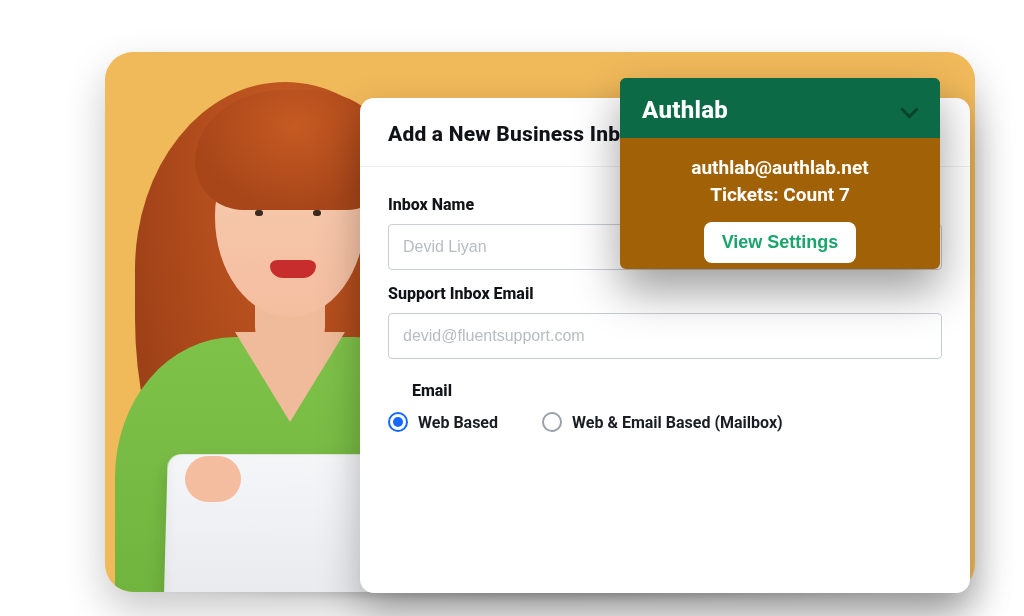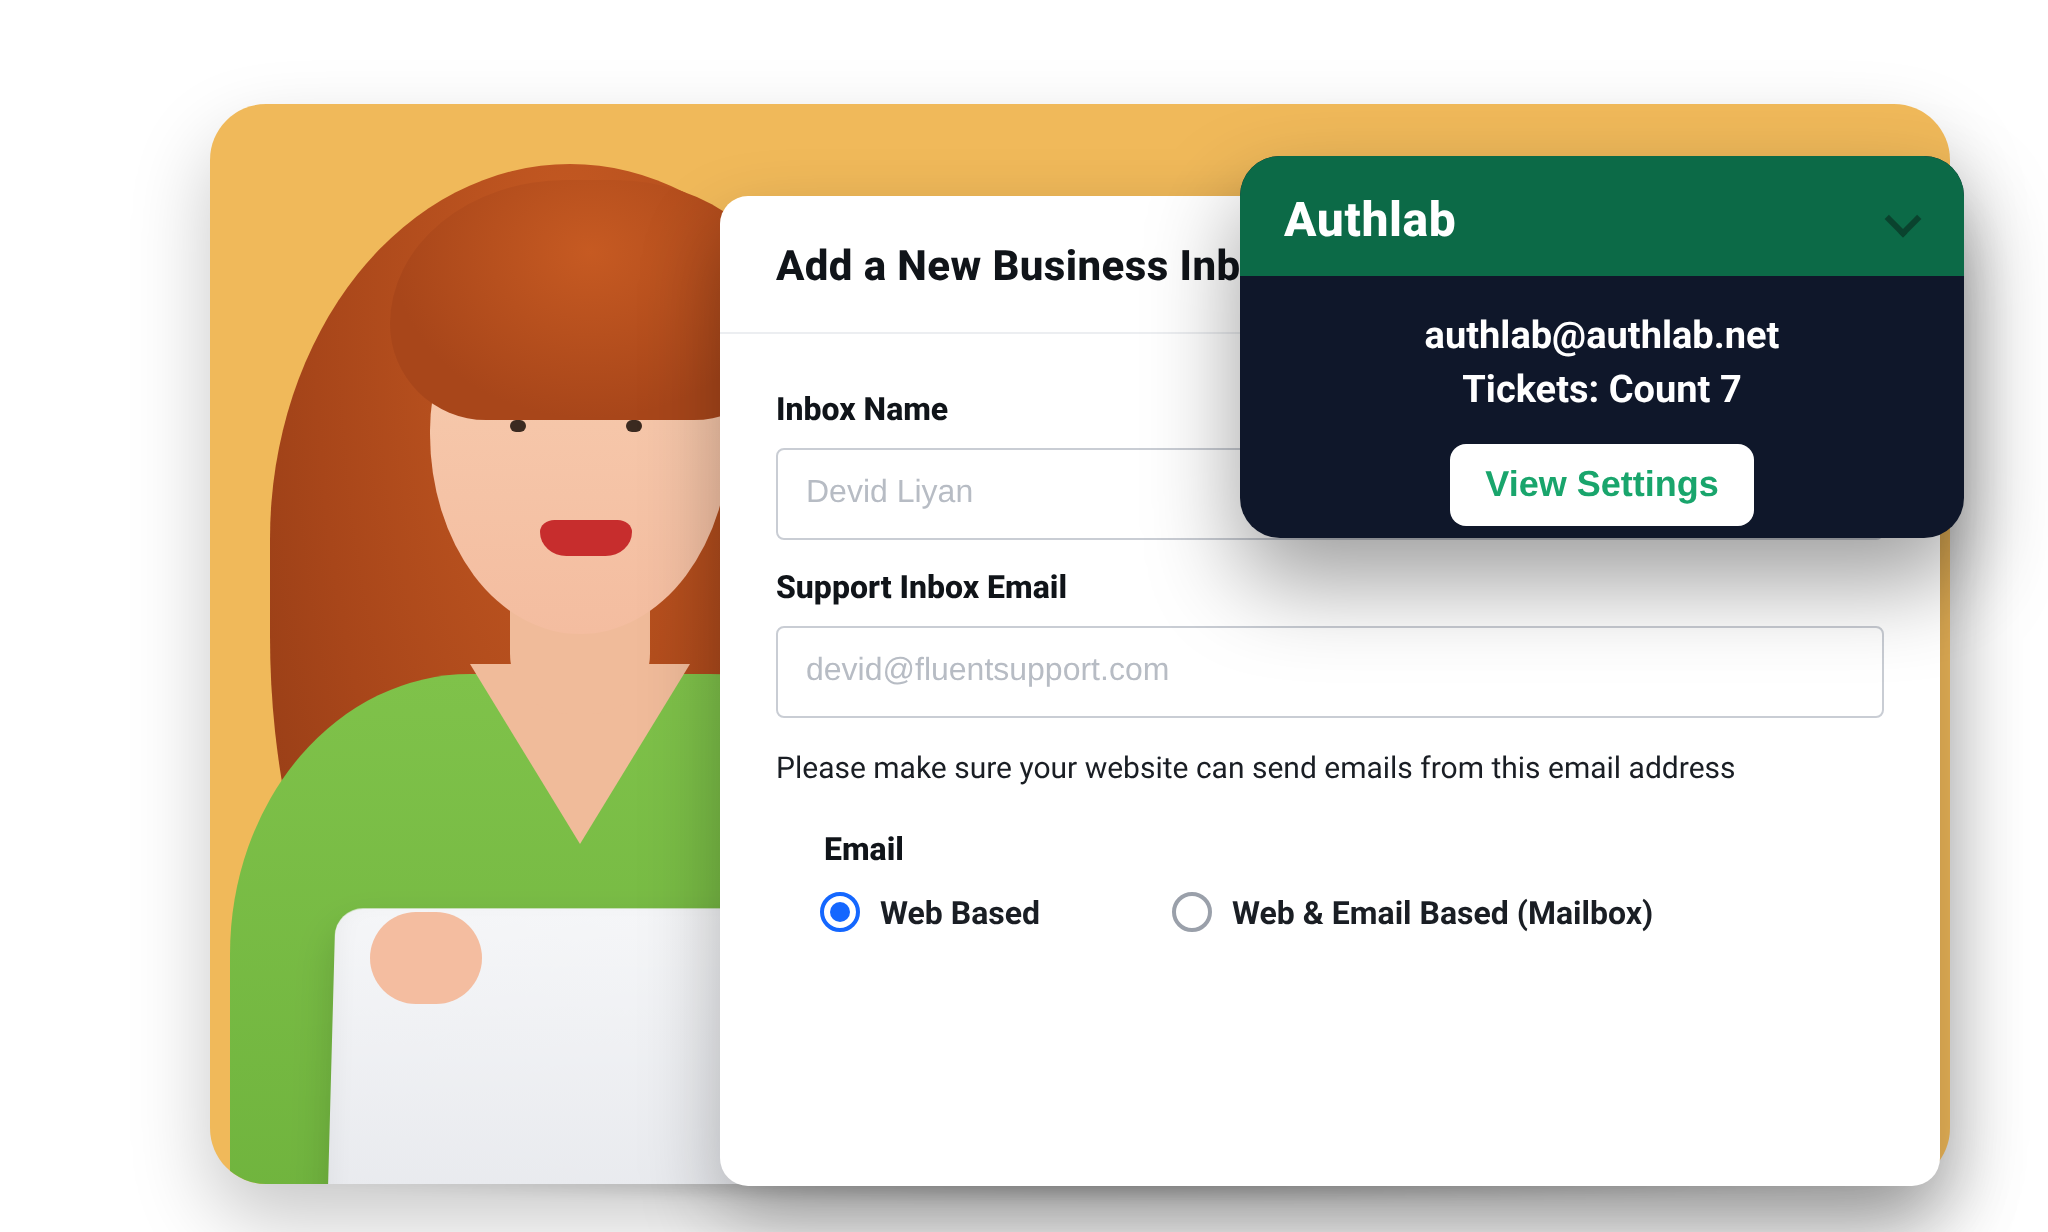--- a/index.html
+++ b/index.html
@@ -134,43 +134,42 @@
   .radio-row {
     display:flex;
     gap: 44px;
     align-items:center;
     margin-top: 12px;
   }
   .radio {
     display:flex; align-items:center; gap:10px;
     font-size:16px; font-weight:700; color:#1a1e24;
     cursor:pointer;
-    margin-left:22px;
   }
   .radio-dot {
     width:20px; height:20px; border-radius:50%;
     border:2px solid #9aa0aa; position:relative; flex:0 0 auto;
     background:#fff;
   }
   .radio-dot.selected {
     border-color:#1467ff;
   }
   .radio-dot.selected::after{
     content:""; position:absolute; inset:3px;
     background:#1467ff; border-radius:50%;
   }
 
   
   .overlay-card {
     position:absolute;
     left: 620px;
     top: 78px;
-    width: 362px;
-    background:#0f172a;
-    border-radius: 20px;
+    width: 320px;
+    background:#a16207;
+    border-radius: 6px;
     box-shadow: 0 22px 46px rgba(0,0,0,0.38);
     color:#fff;
     overflow:hidden;
   }
   .overlay-header{
     display:flex; align-items:center; justify-content:space-between;
     padding: 18px 22px 14px 22px;
     background:#0c6a47;
   }
   .overlay-title{
@@ -242,21 +241,20 @@
     <div class="form-header">
       <div class="form-title">Add a New Business Inbox</div>
     </div>
     <div class="form-body">
       <div class="field-label">Inbox Name</div>
       <input class="text-input" type="text" placeholder="Devid Liyan" style="">
 
       <div class="field-label">Support Inbox Email</div>
       <input class="text-input" type="text" placeholder="devid@fluentsupport.com" style="">
 
-      <div class="helper">Please make sure your website can send emails from this email address</div>
 
       <div class="field-label" style="margin-top:22px;margin-left:24px;">Email</div>
 
       <div class="radio-row">
         <label class="radio">
           <span class="radio-dot selected"></span>
           <span>Web Based</span>
         </label>
         <label class="radio">
           <span class="radio-dot"></span>

